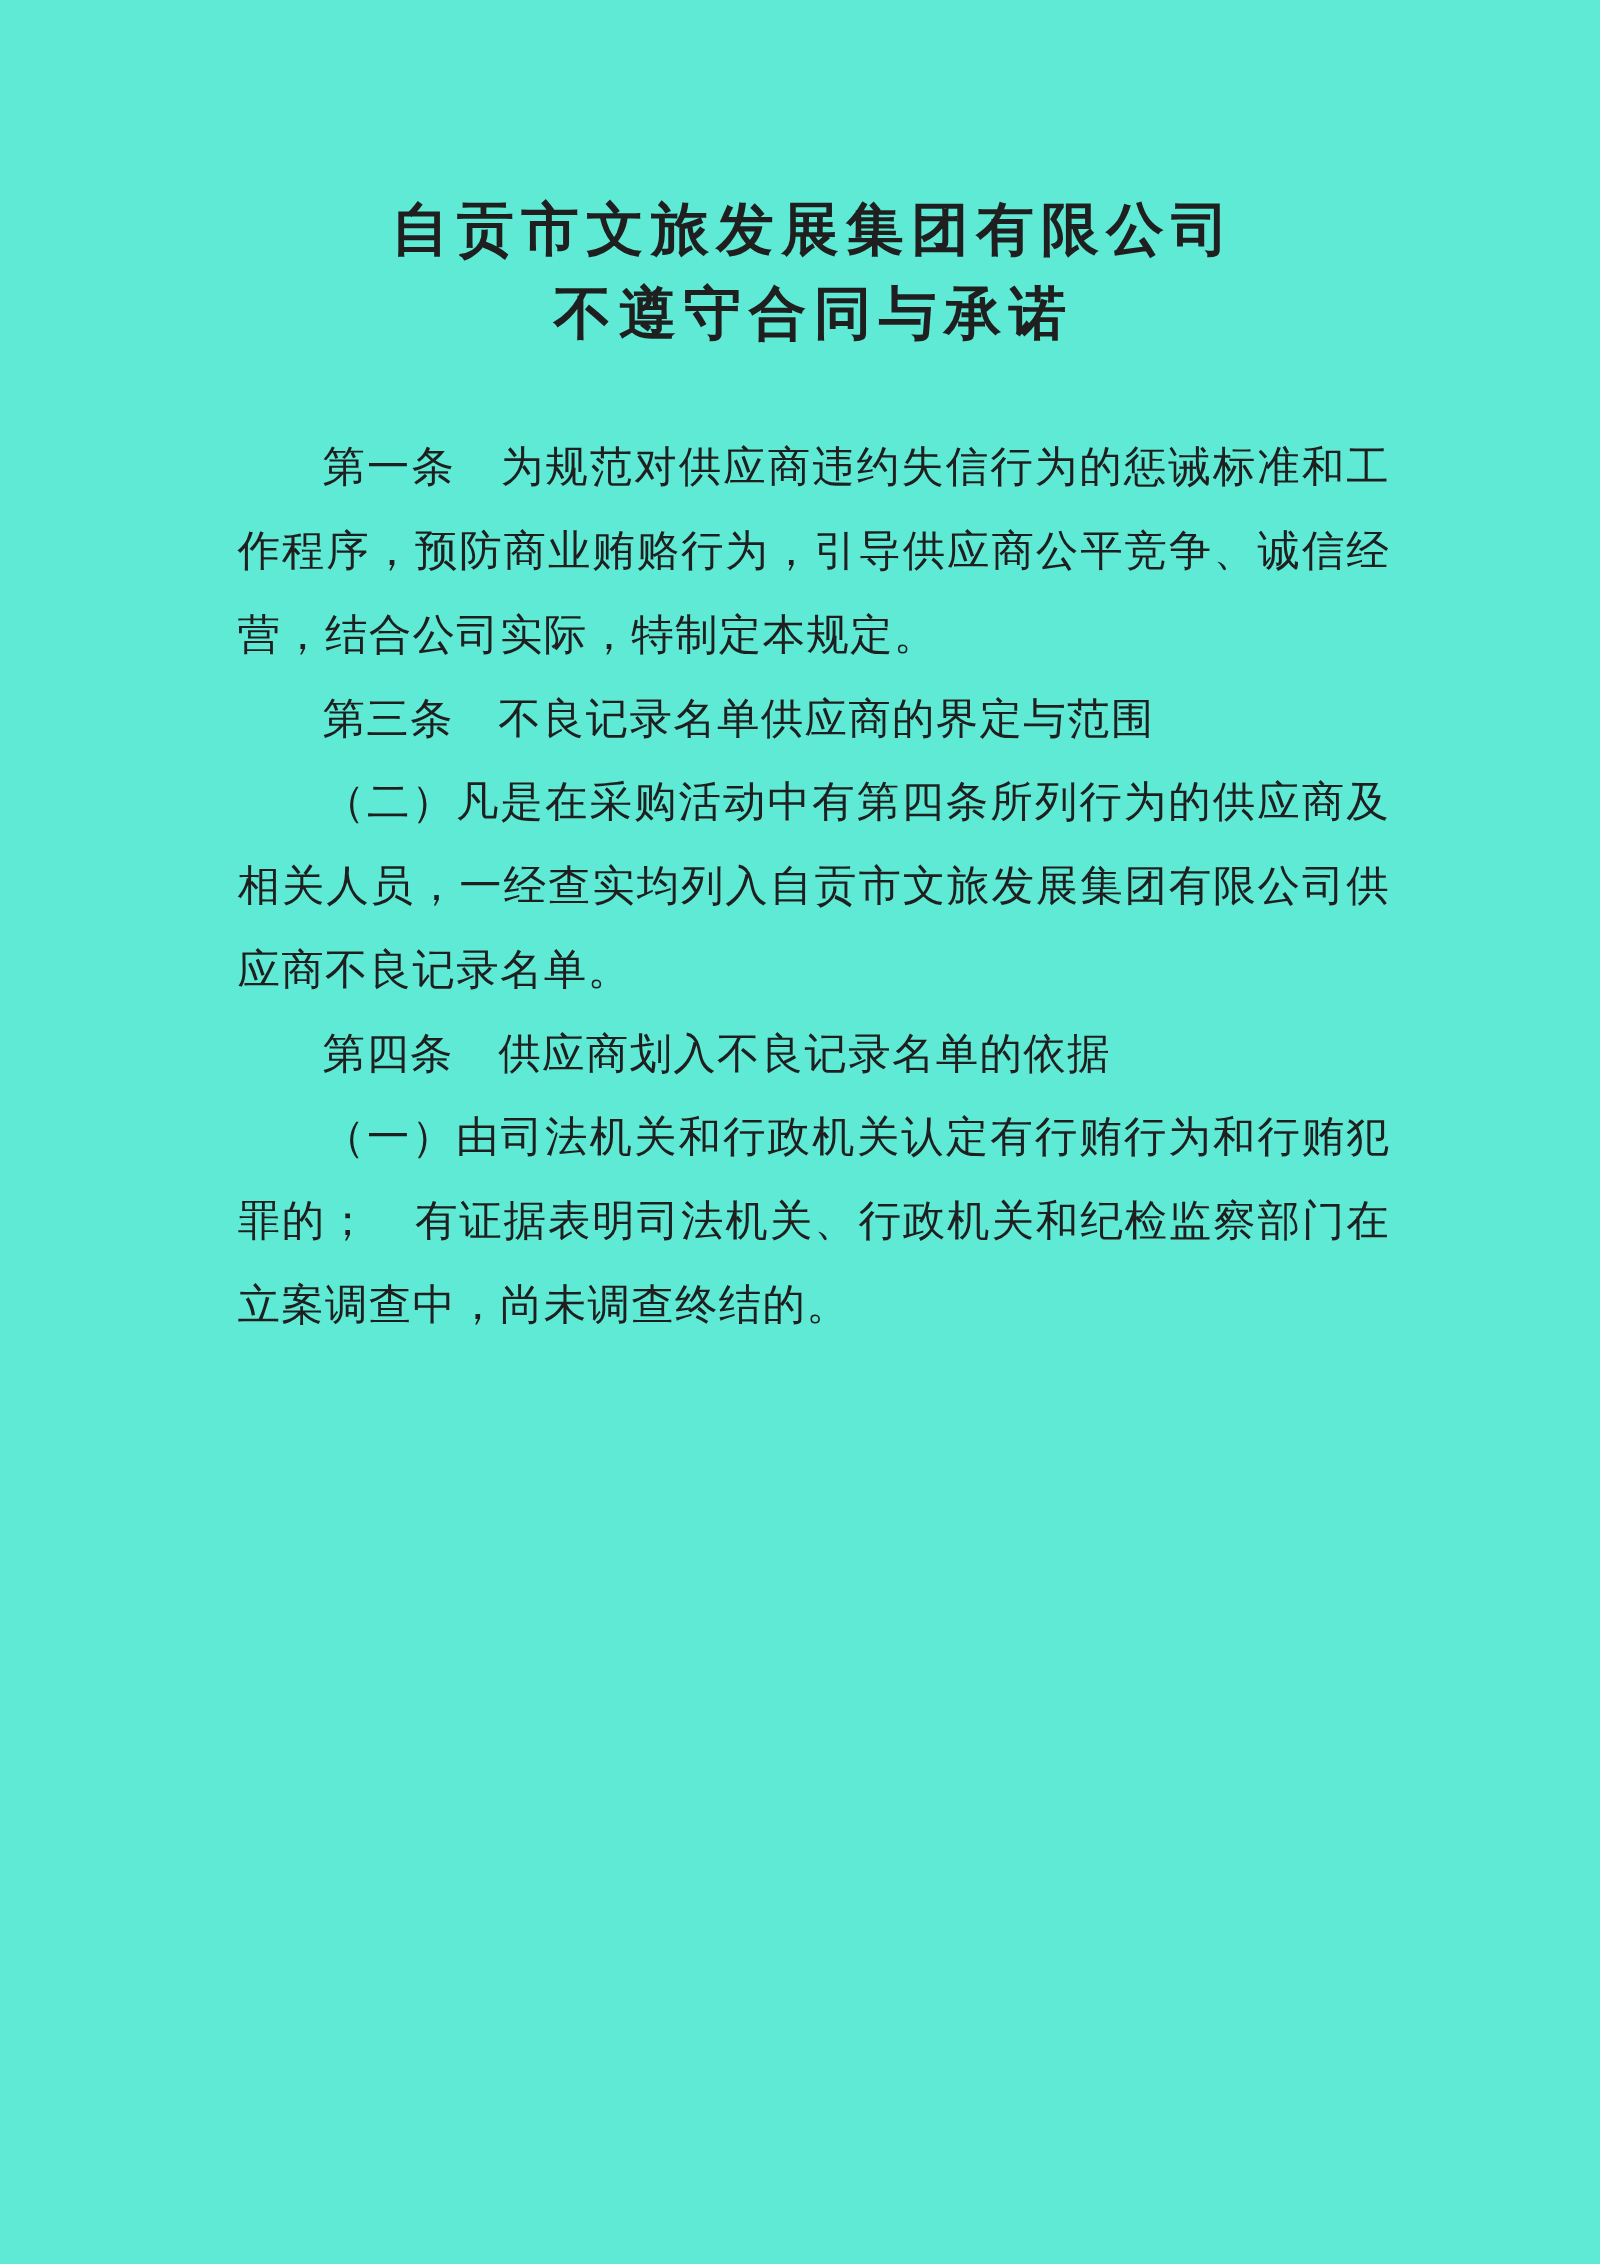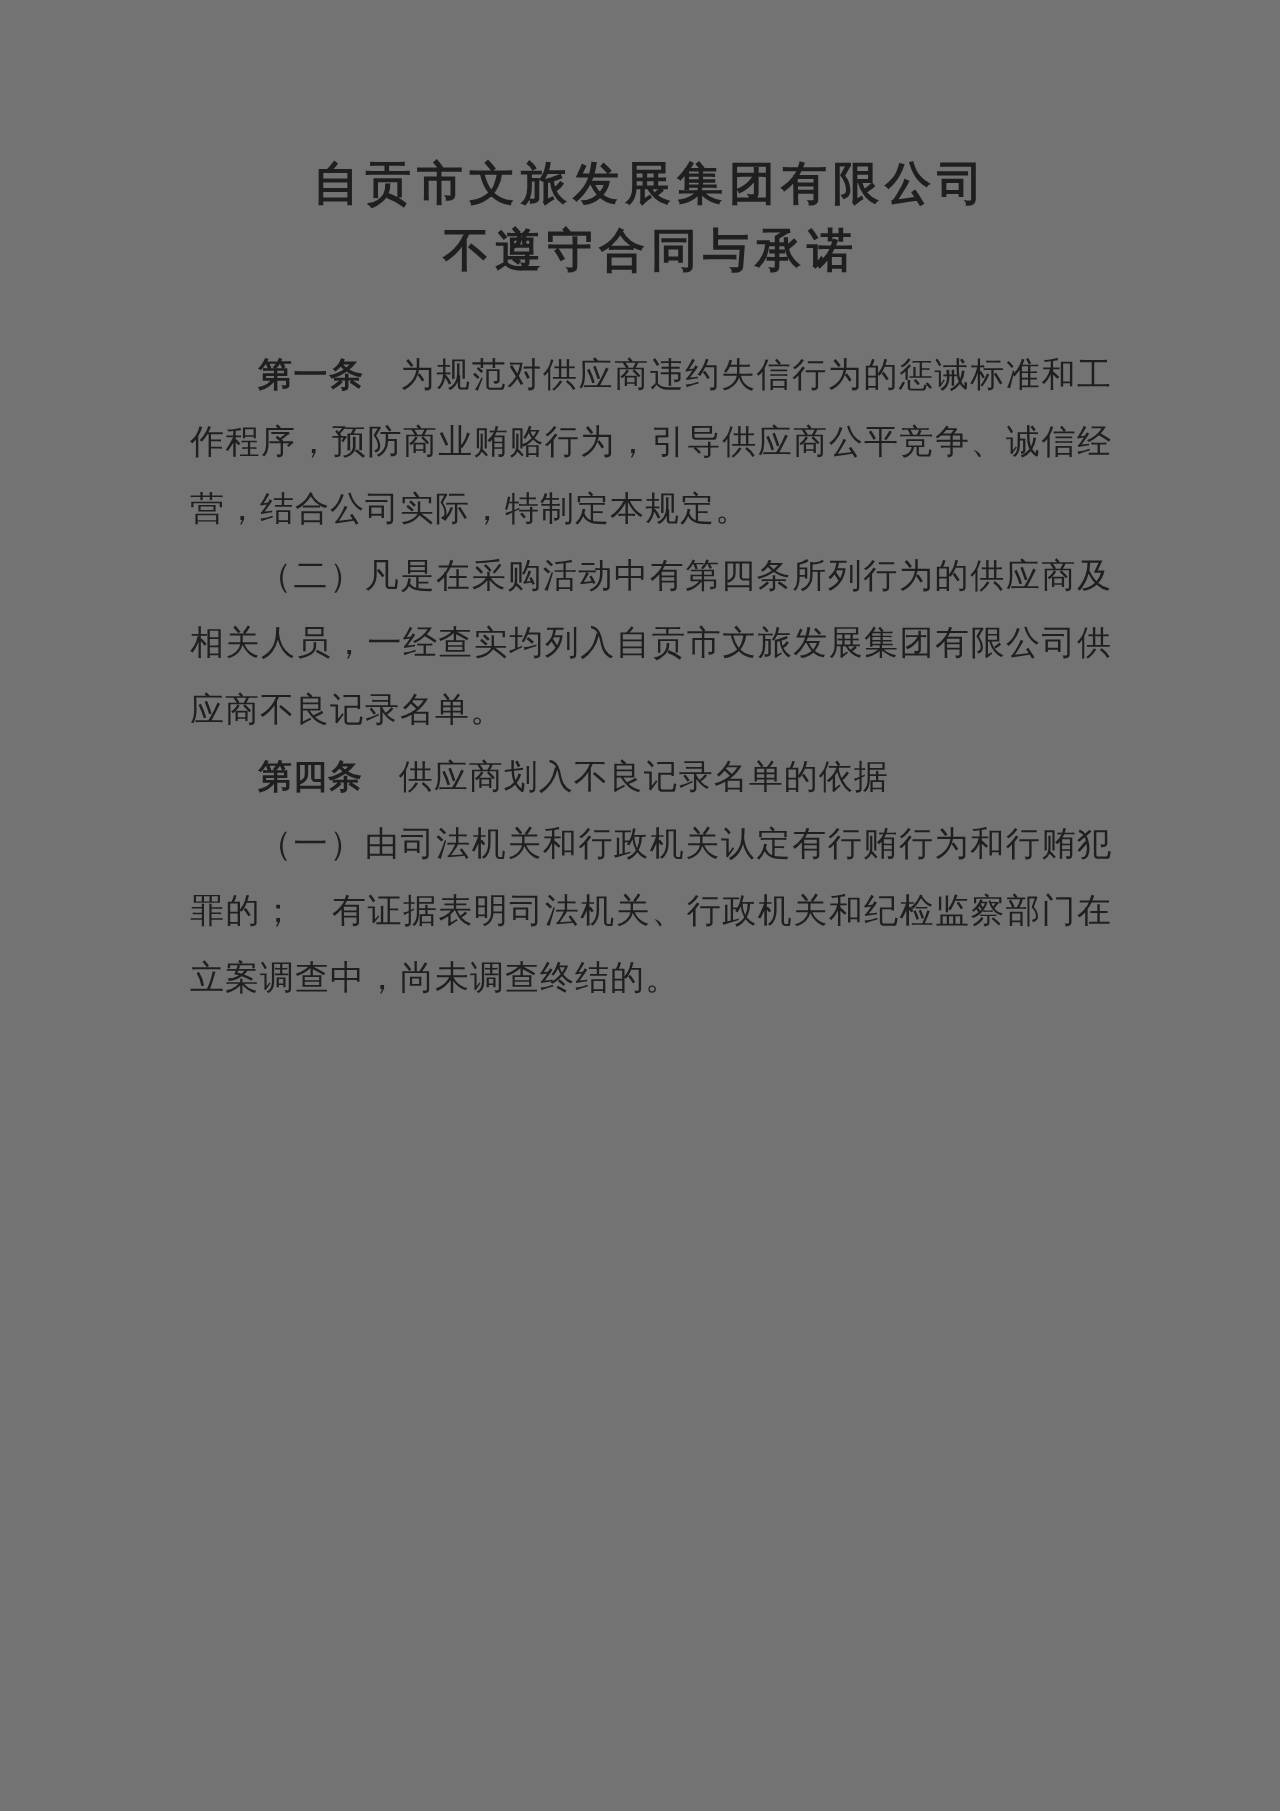--- a/index.html
+++ b/index.html
@@ -11,21 +11,21 @@
     height: 1811px;
     background: #ffffff;
     font-family: "Liberation Serif", "DejaVu Serif", serif;
     color: #1f1f1f;
     overflow: hidden;
   }
   .page {
     box-sizing: border-box;
     width: 1280px;
     height: 1811px;
-    background: #737373;
+    background: #5eead4;
     padding: 150px 168px 0 190px;
   }
   .doc-title {
     margin: 0 0 57px 0;
     font-size: 46px;
     font-weight: 700;
     line-height: 67px;
     text-align: center;
     letter-spacing: 6px;
   }
@@ -35,21 +35,21 @@
   }
   .doc-body p.para {
     margin: 0;
     font-size: 34px;
     line-height: 67px;
     text-align: justify;
     text-indent: 2em;
     letter-spacing: 1px;
   }
   .article-label {
-    font-weight: 700;
+    font-weight: 400;
     font-family: "Liberation Sans", "DejaVu Sans", sans-serif;
     margin-right: 1.05em;
   }
   .article-label:empty {
     display: none;
     margin: 0;
   }
 </style>
 </head>
 <body>
@@ -59,20 +59,23 @@
   <h1 class="doc-title">
     <span class="title-line">自贡市文旅发展集团有限公司</span>
     <span class="title-line">不遵守合同与承诺</span>
   </h1>
 
   <div class="doc-body">
     <p class="para">
       <span class="article-label">第一条</span><span>为规范对供应商违约失信行为的惩诫标准和工作程序，预防商业贿赂行为，引导供应商公平竞争、诚信经营，结合公司实际，特制定本规定。</span>
     </p>
     <p class="para">
+      <span class="article-label">第三条</span><span>不良记录名单供应商的界定与范围</span>
+    </p>
+    <p class="para">
       <span>（二）凡是在采购活动中有第四条所列行为的供应商及相关人员，一经查实均列入自贡市文旅发展集团有限公司供应商不良记录名单。</span>
     </p>
     <p class="para">
       <span class="article-label">第四条</span><span>供应商划入不良记录名单的依据</span>
     </p>
     <p class="para">
       <span>（一）由司法机关和行政机关认定有行贿行为和行贿犯罪的；　有证据表明司法机关、行政机关和纪检监察部门在立案调查中，尚未调查终结的。</span>
     </p>
   </div>
 

